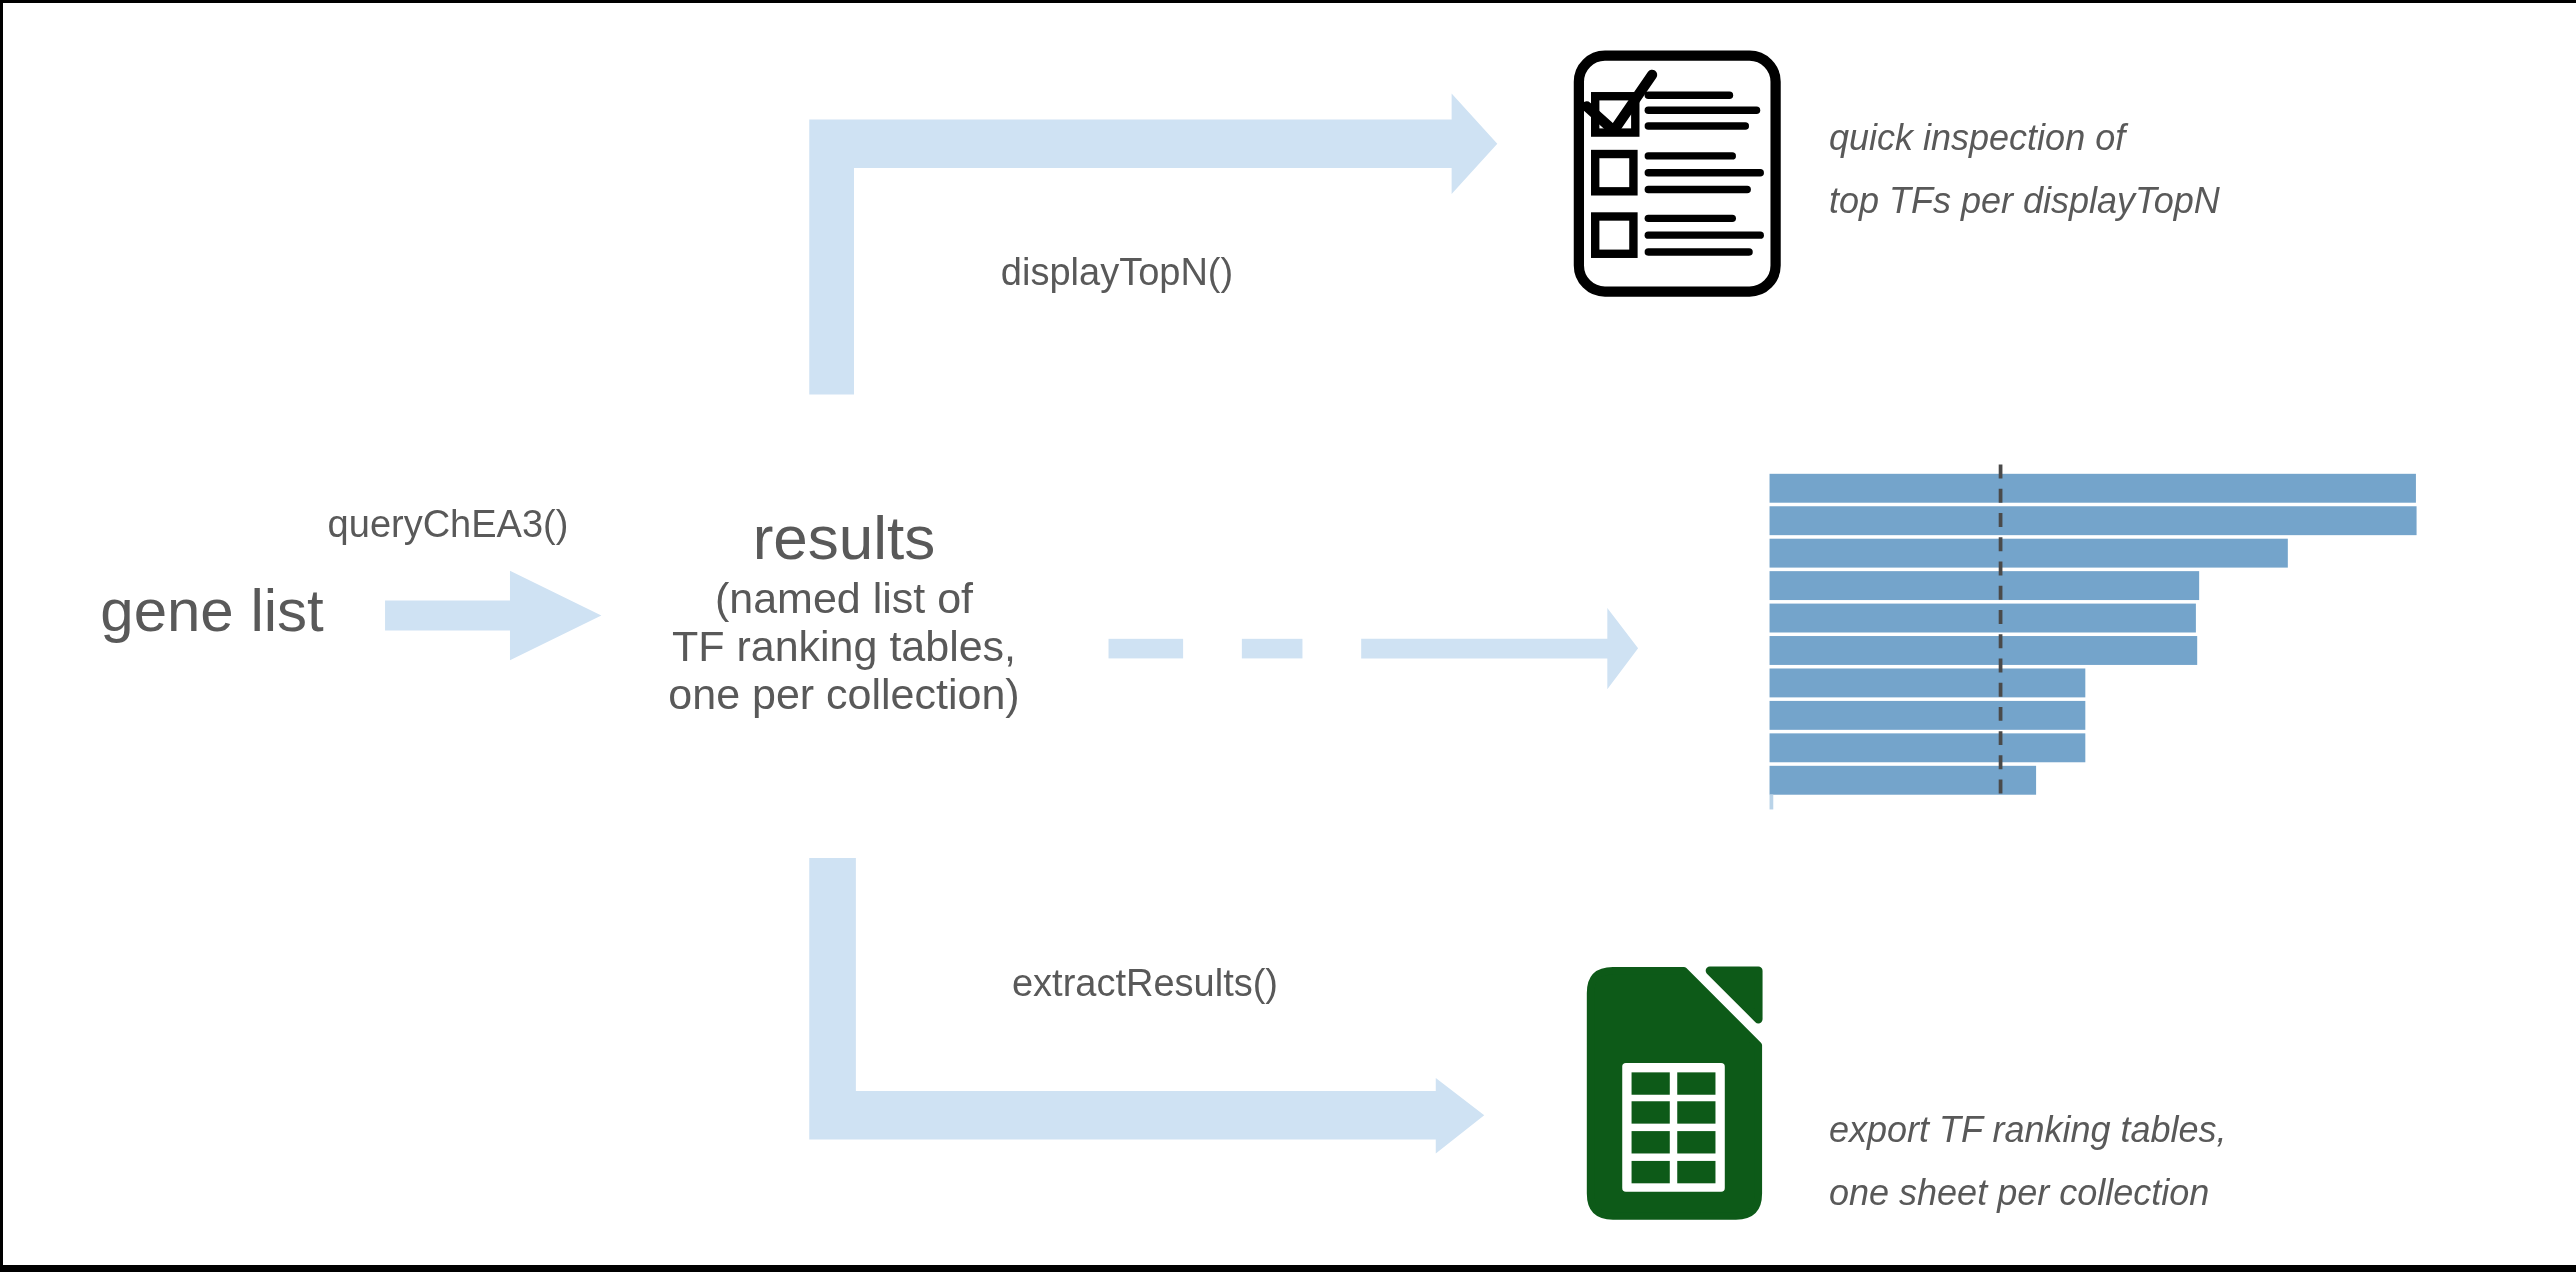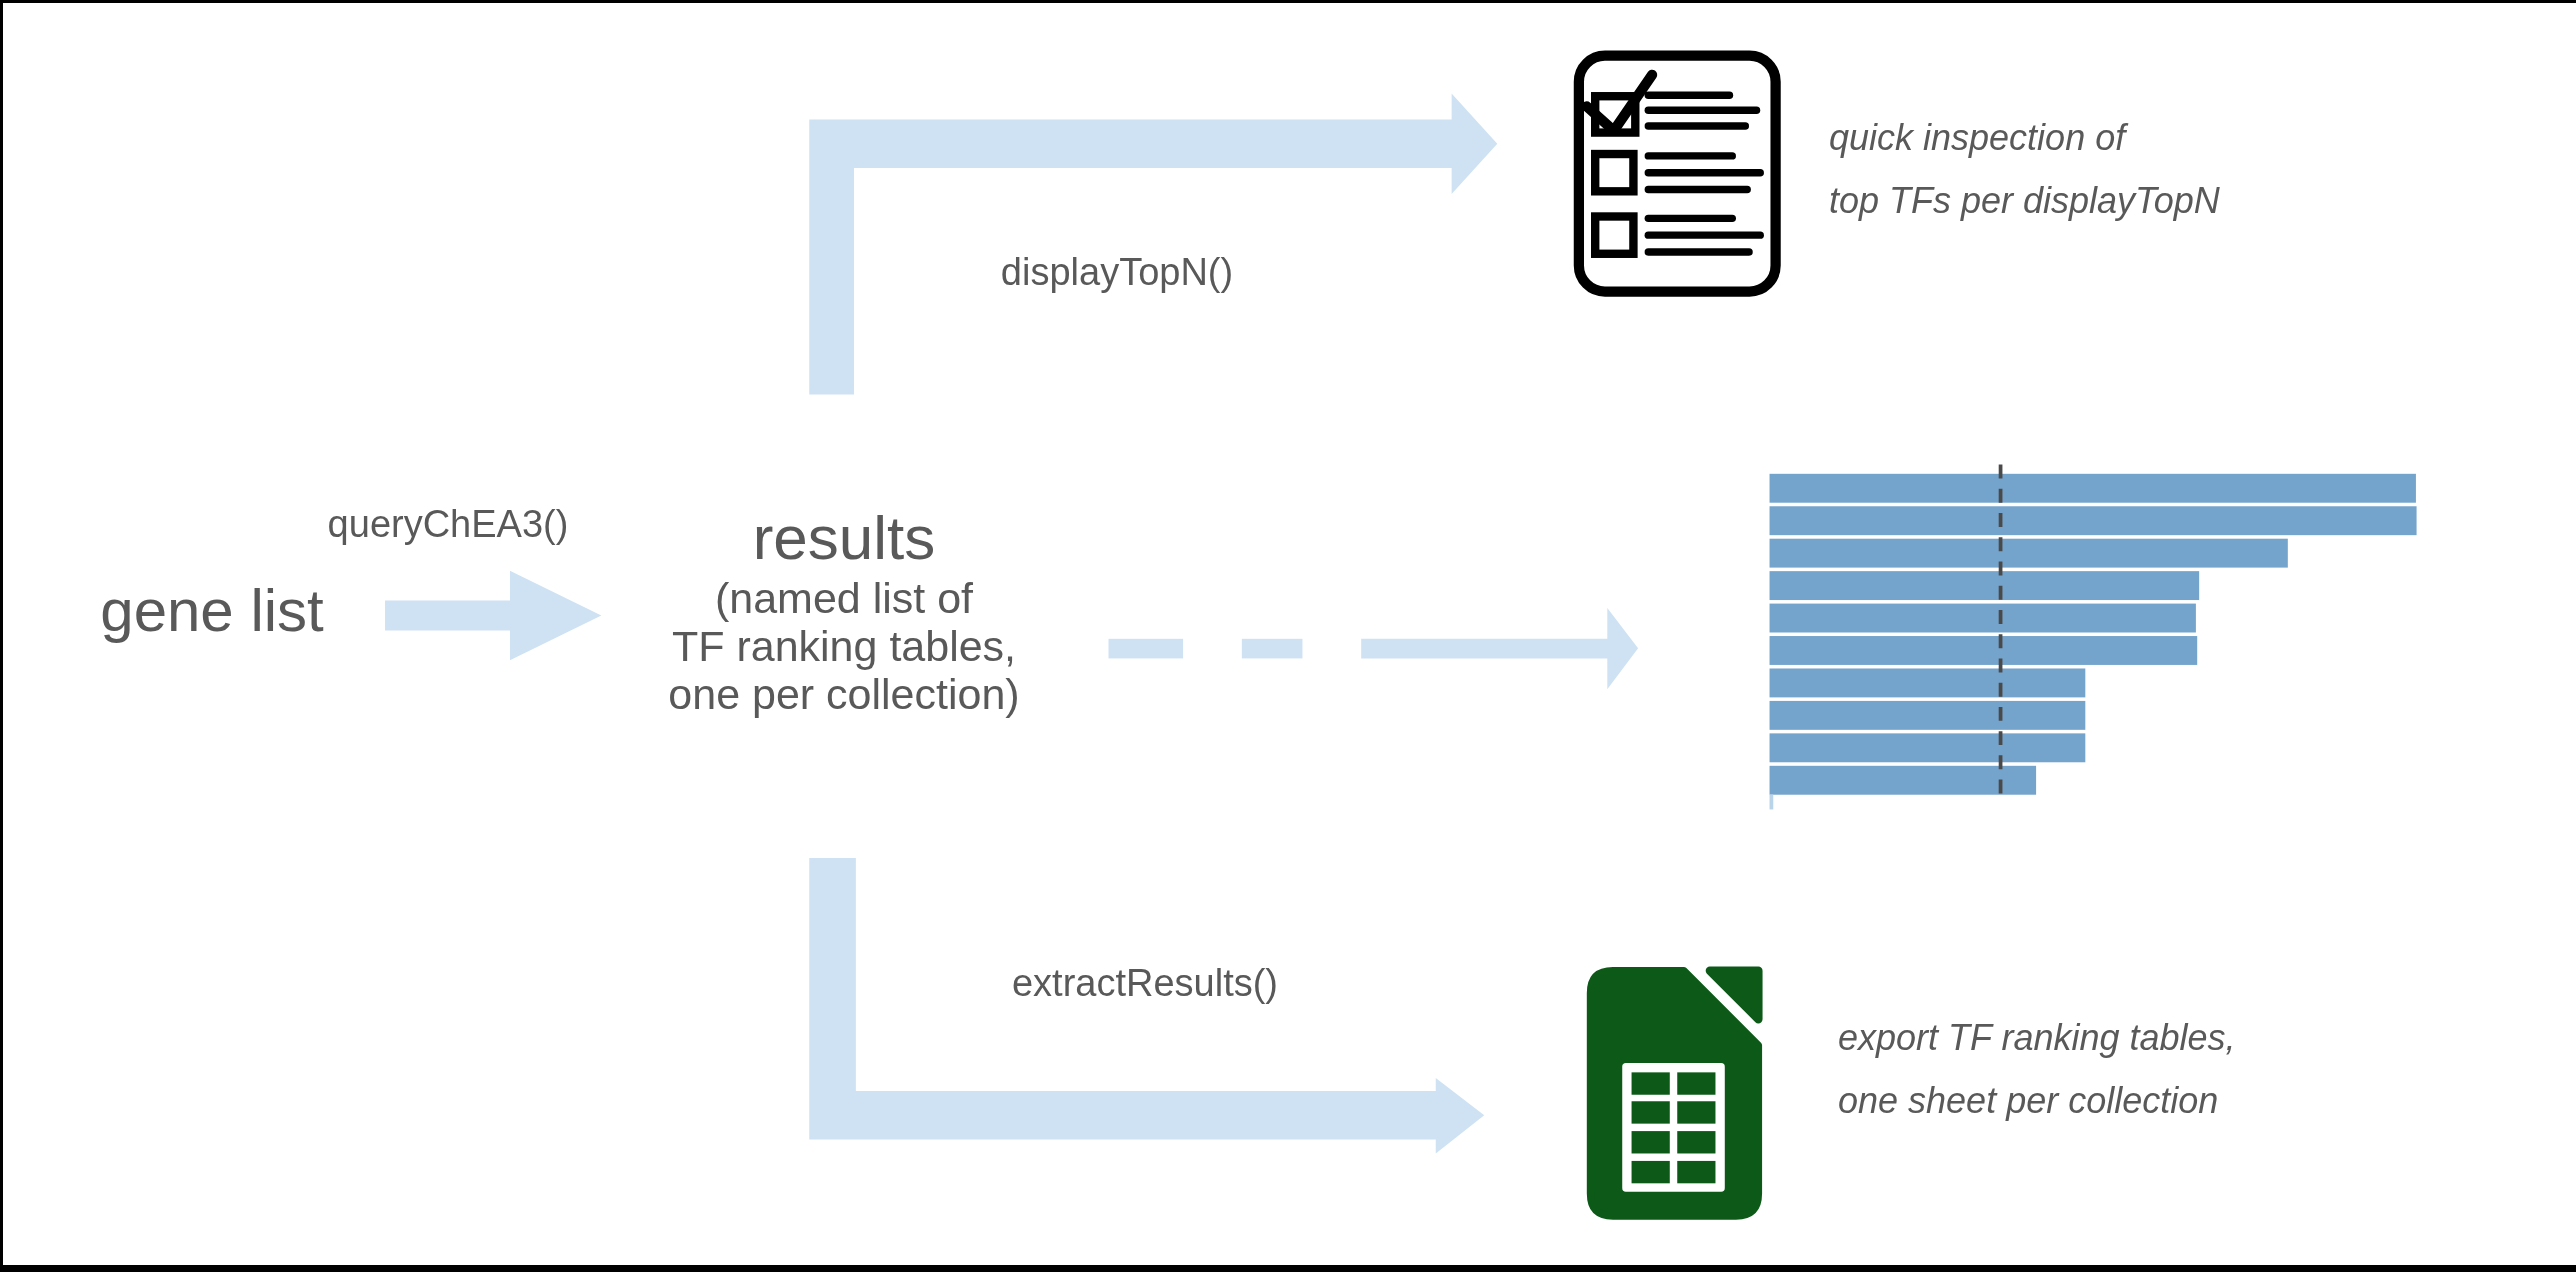--- a/index.html
+++ b/index.html
@@ -123,19 +123,19 @@
   <div class="txt fn-label ctr" style="left:1117px;top:272px;">displayTopN()</div>
 
 
   <div class="txt fn-label ctr" style="left:1145px;top:983px;">extractResults()</div>
 
   <div class="annot" style="left:1829px;top:106px;">
     <div>quick inspection of</div>
     <div>top TFs per displayTopN</div>
   </div>
 
-  <div class="annot" style="left:1829px;top:1006px;margin-left:9px;">
+  <div class="annot" style="left:1829px;top:1098px;">
     <div>export TF ranking tables,</div>
     <div>one sheet per collection</div>
   </div>
 
 </div>
 
 
 </body></html>

